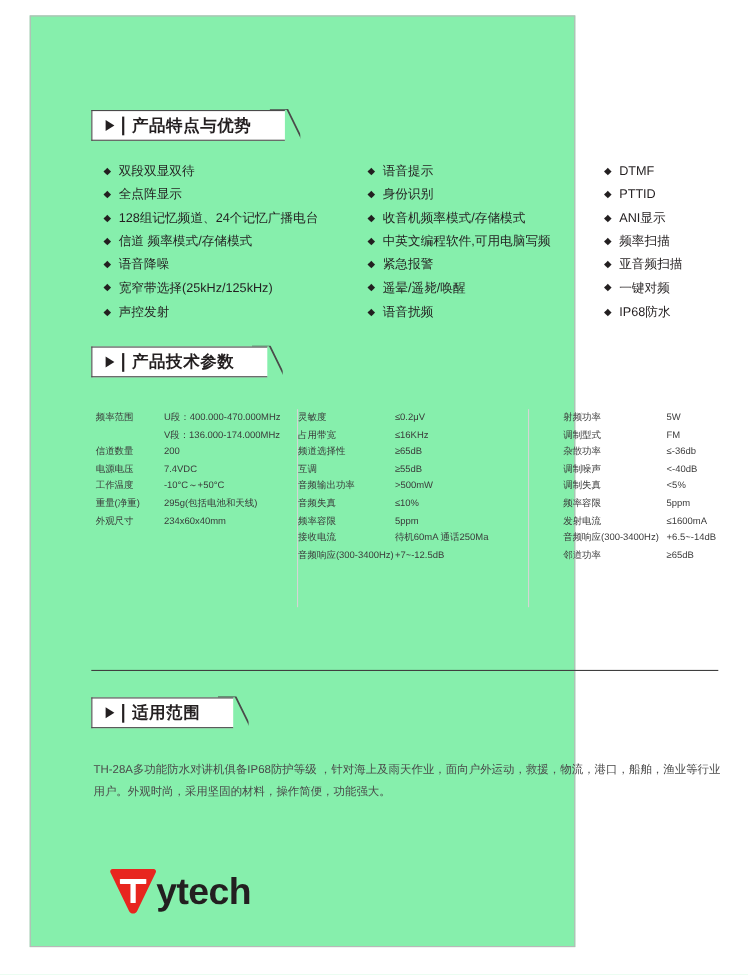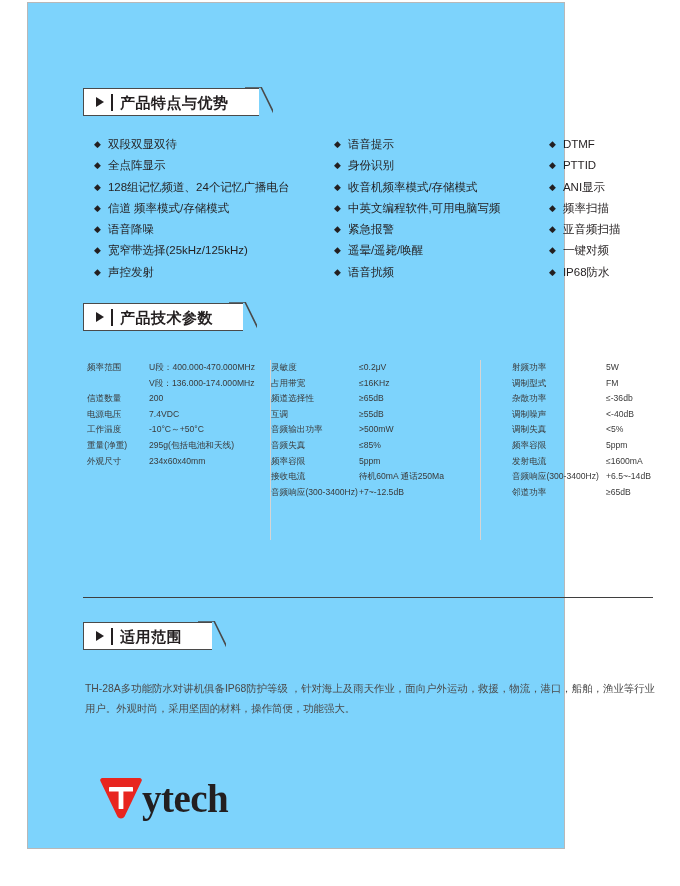--- a/index.html
+++ b/index.html
@@ -13,26 +13,26 @@
     font-family: "Liberation Sans", "DejaVu Sans", sans-serif;
     color: #231f20;
     position: relative;
     overflow: hidden;
   }
 
   
   #page-frame {
     position: absolute;
     left: 27px;
-    top: 2px;
-    width: 538px;
+    top: 14px;
+    width: 496px;
     height: 847px;
     border: 1px solid #b8b8b8;
     box-sizing: border-box;
-    background: #7dd3fc;
+    background: #86efac;
   }
 
   
   .sec-head {
     position: relative;
     display: inline-block;
     height: 28px;
     border: 1.6px solid #4a4a4a;
     border-right: none;
     box-sizing: border-box;
@@ -184,27 +184,27 @@
     align-items: center;
   }
   #logo .mark {
     width: 46px;
     height: 45px;
     position: relative;
     flex: 0 0 46px;
   }
   #logo .mark svg { display: block; }
   #logo .wordmark {
-    font-size: 39px;
+    font-size: 34px;
     font-weight: bold;
     color: #231f20;
     line-height: 1;
     letter-spacing: -0.5px;
     margin-left: -2px;
-    font-family: Liberation Serif, serif;
+    font-family: Liberation Sans, sans-serif;
   }
 </style>
 </head>
 <body>
 
 <div id="page-frame">
 
   <div style="position:absolute;left:55px;top:85px;">
     <div class="sec-head">
       <div class="inner">
@@ -383,21 +383,21 @@
         <div class="spec-row">
             <span class="k">互调</span>
             <span class="v">≥55dB</span>
           </div>
         <div class="spec-row">
             <span class="k">音频输出功率</span>
             <span class="v">&gt;500mW</span>
           </div>
         <div class="spec-row">
             <span class="k">音频失真</span>
-            <span class="v">≤85%</span>
+            <span class="v">≤10%</span>
           </div>
         <div class="spec-row">
             <span class="k">频率容限</span>
             <span class="v">5ppm</span>
           </div>
         <div class="spec-row">
             <span class="k">接收电流</span>
             <span class="v">待机60mA 通话250Ma</span>
           </div>
         <div class="spec-row">

